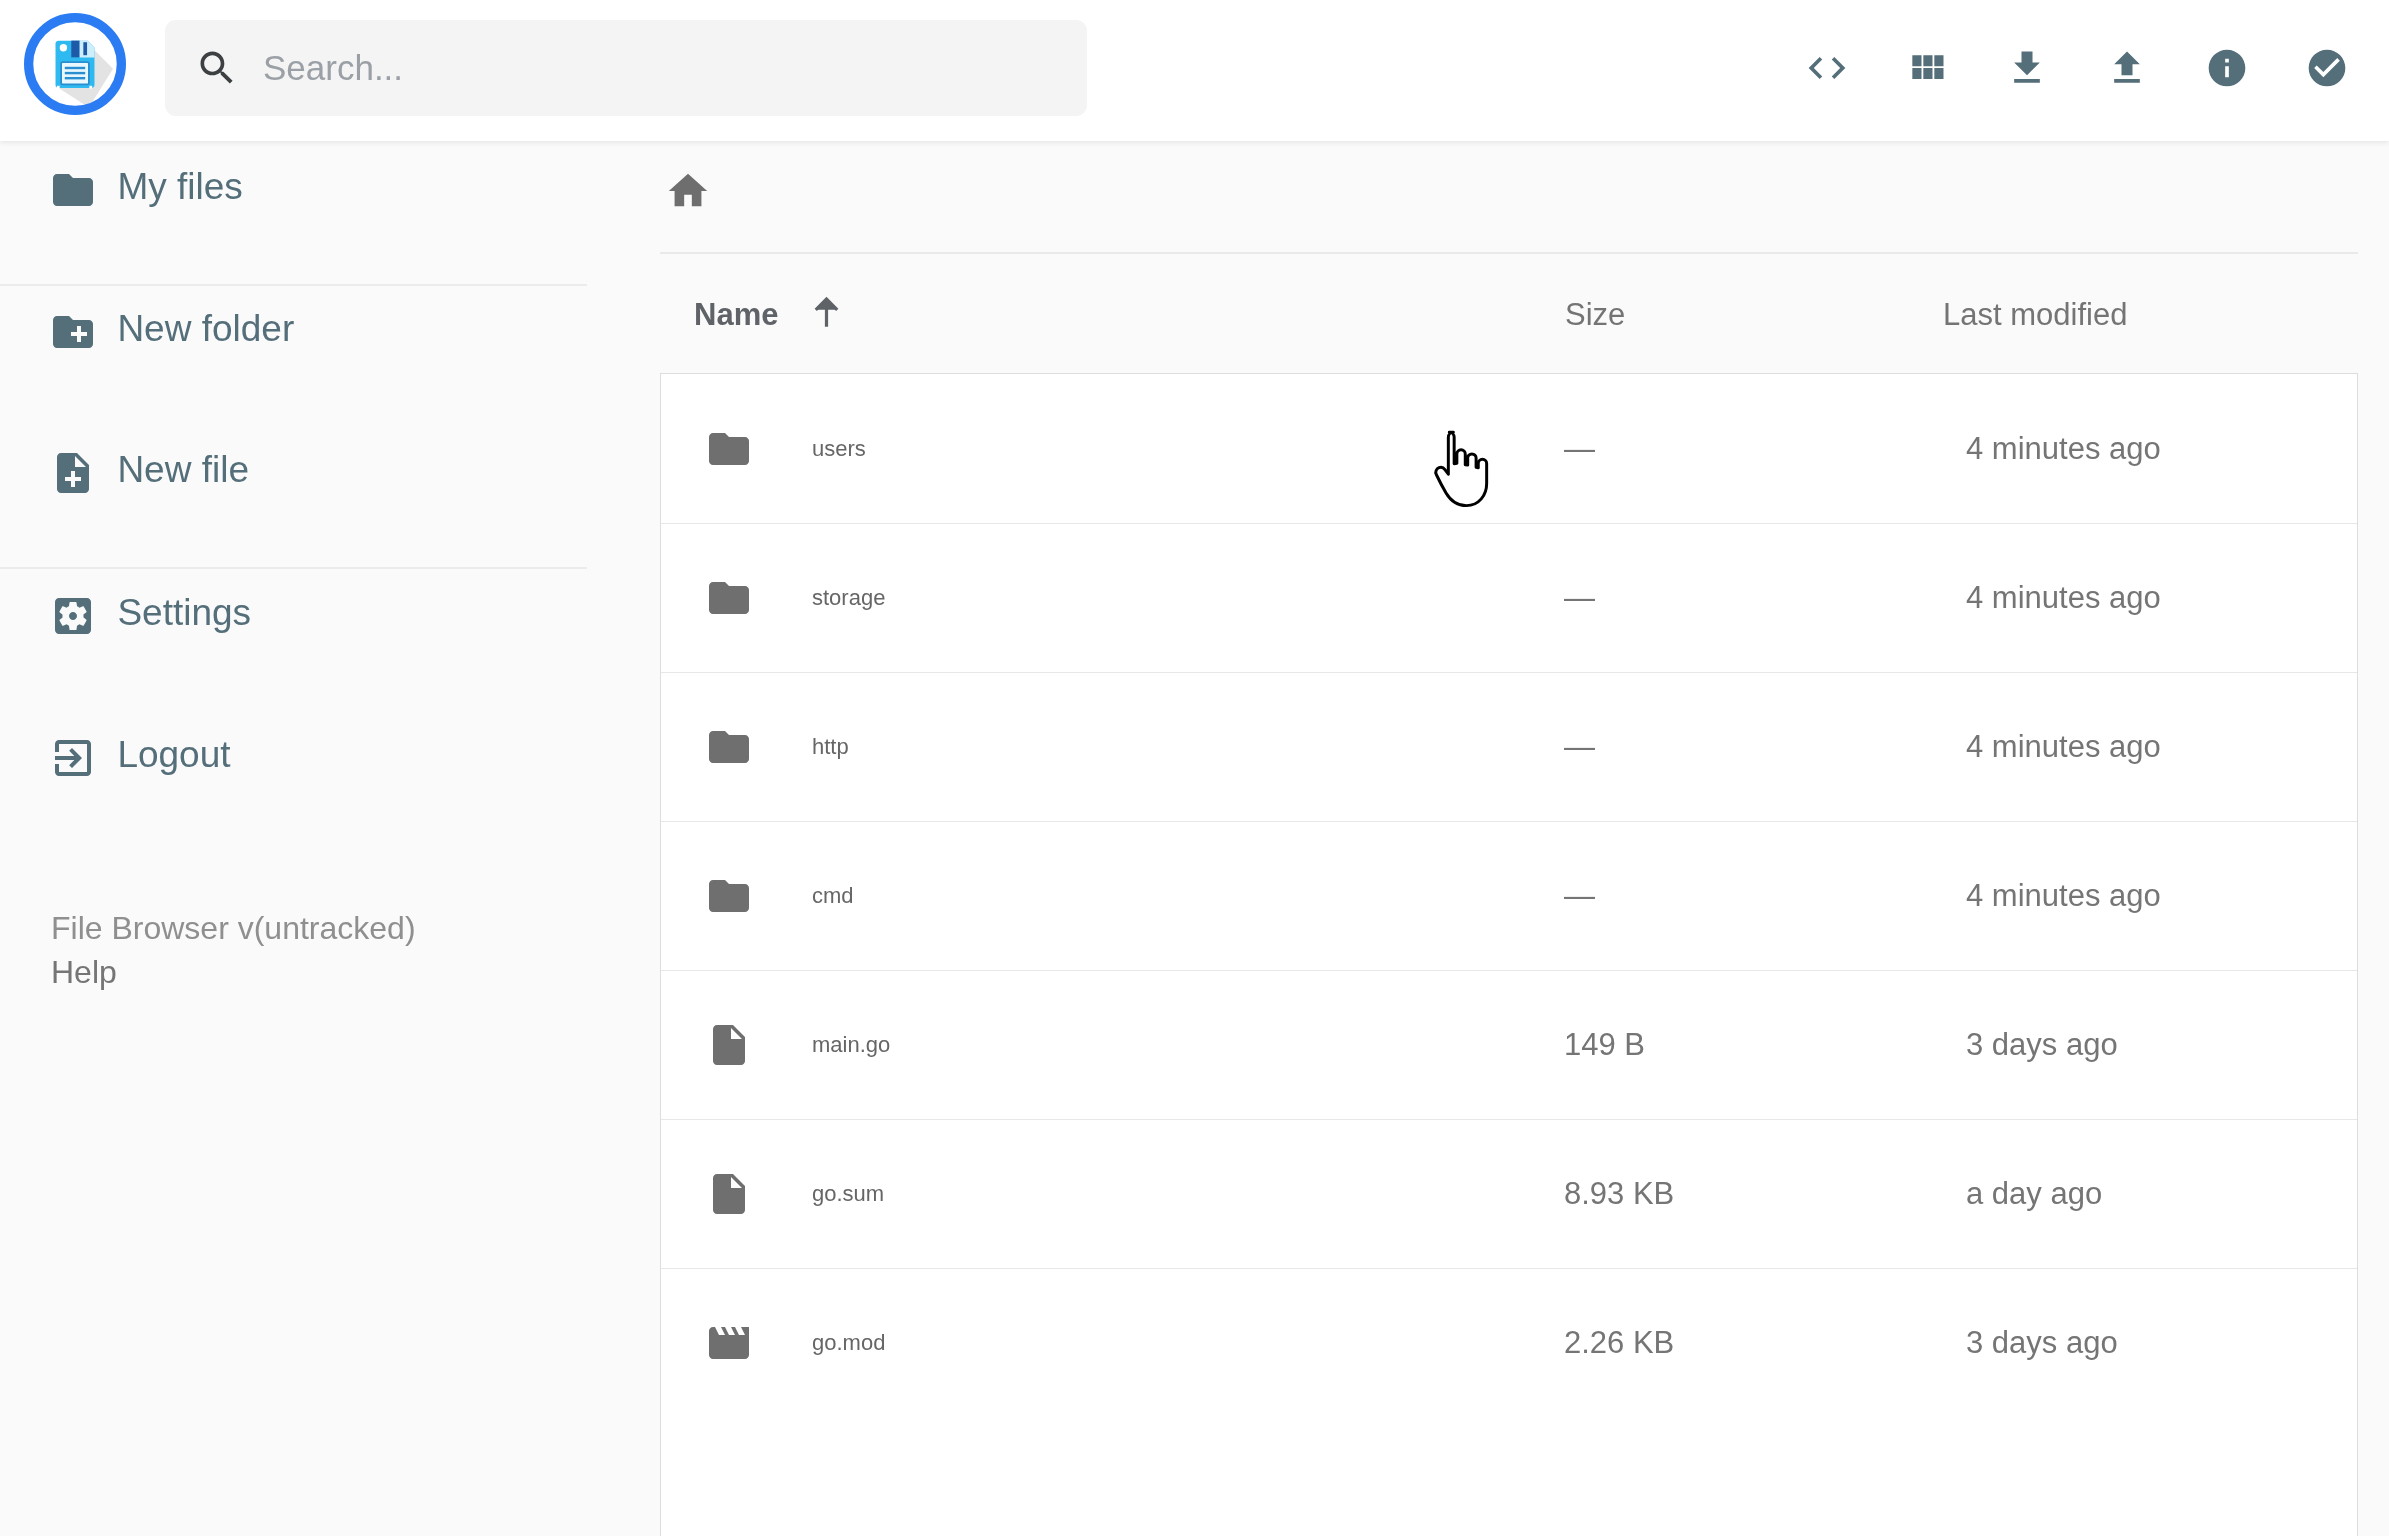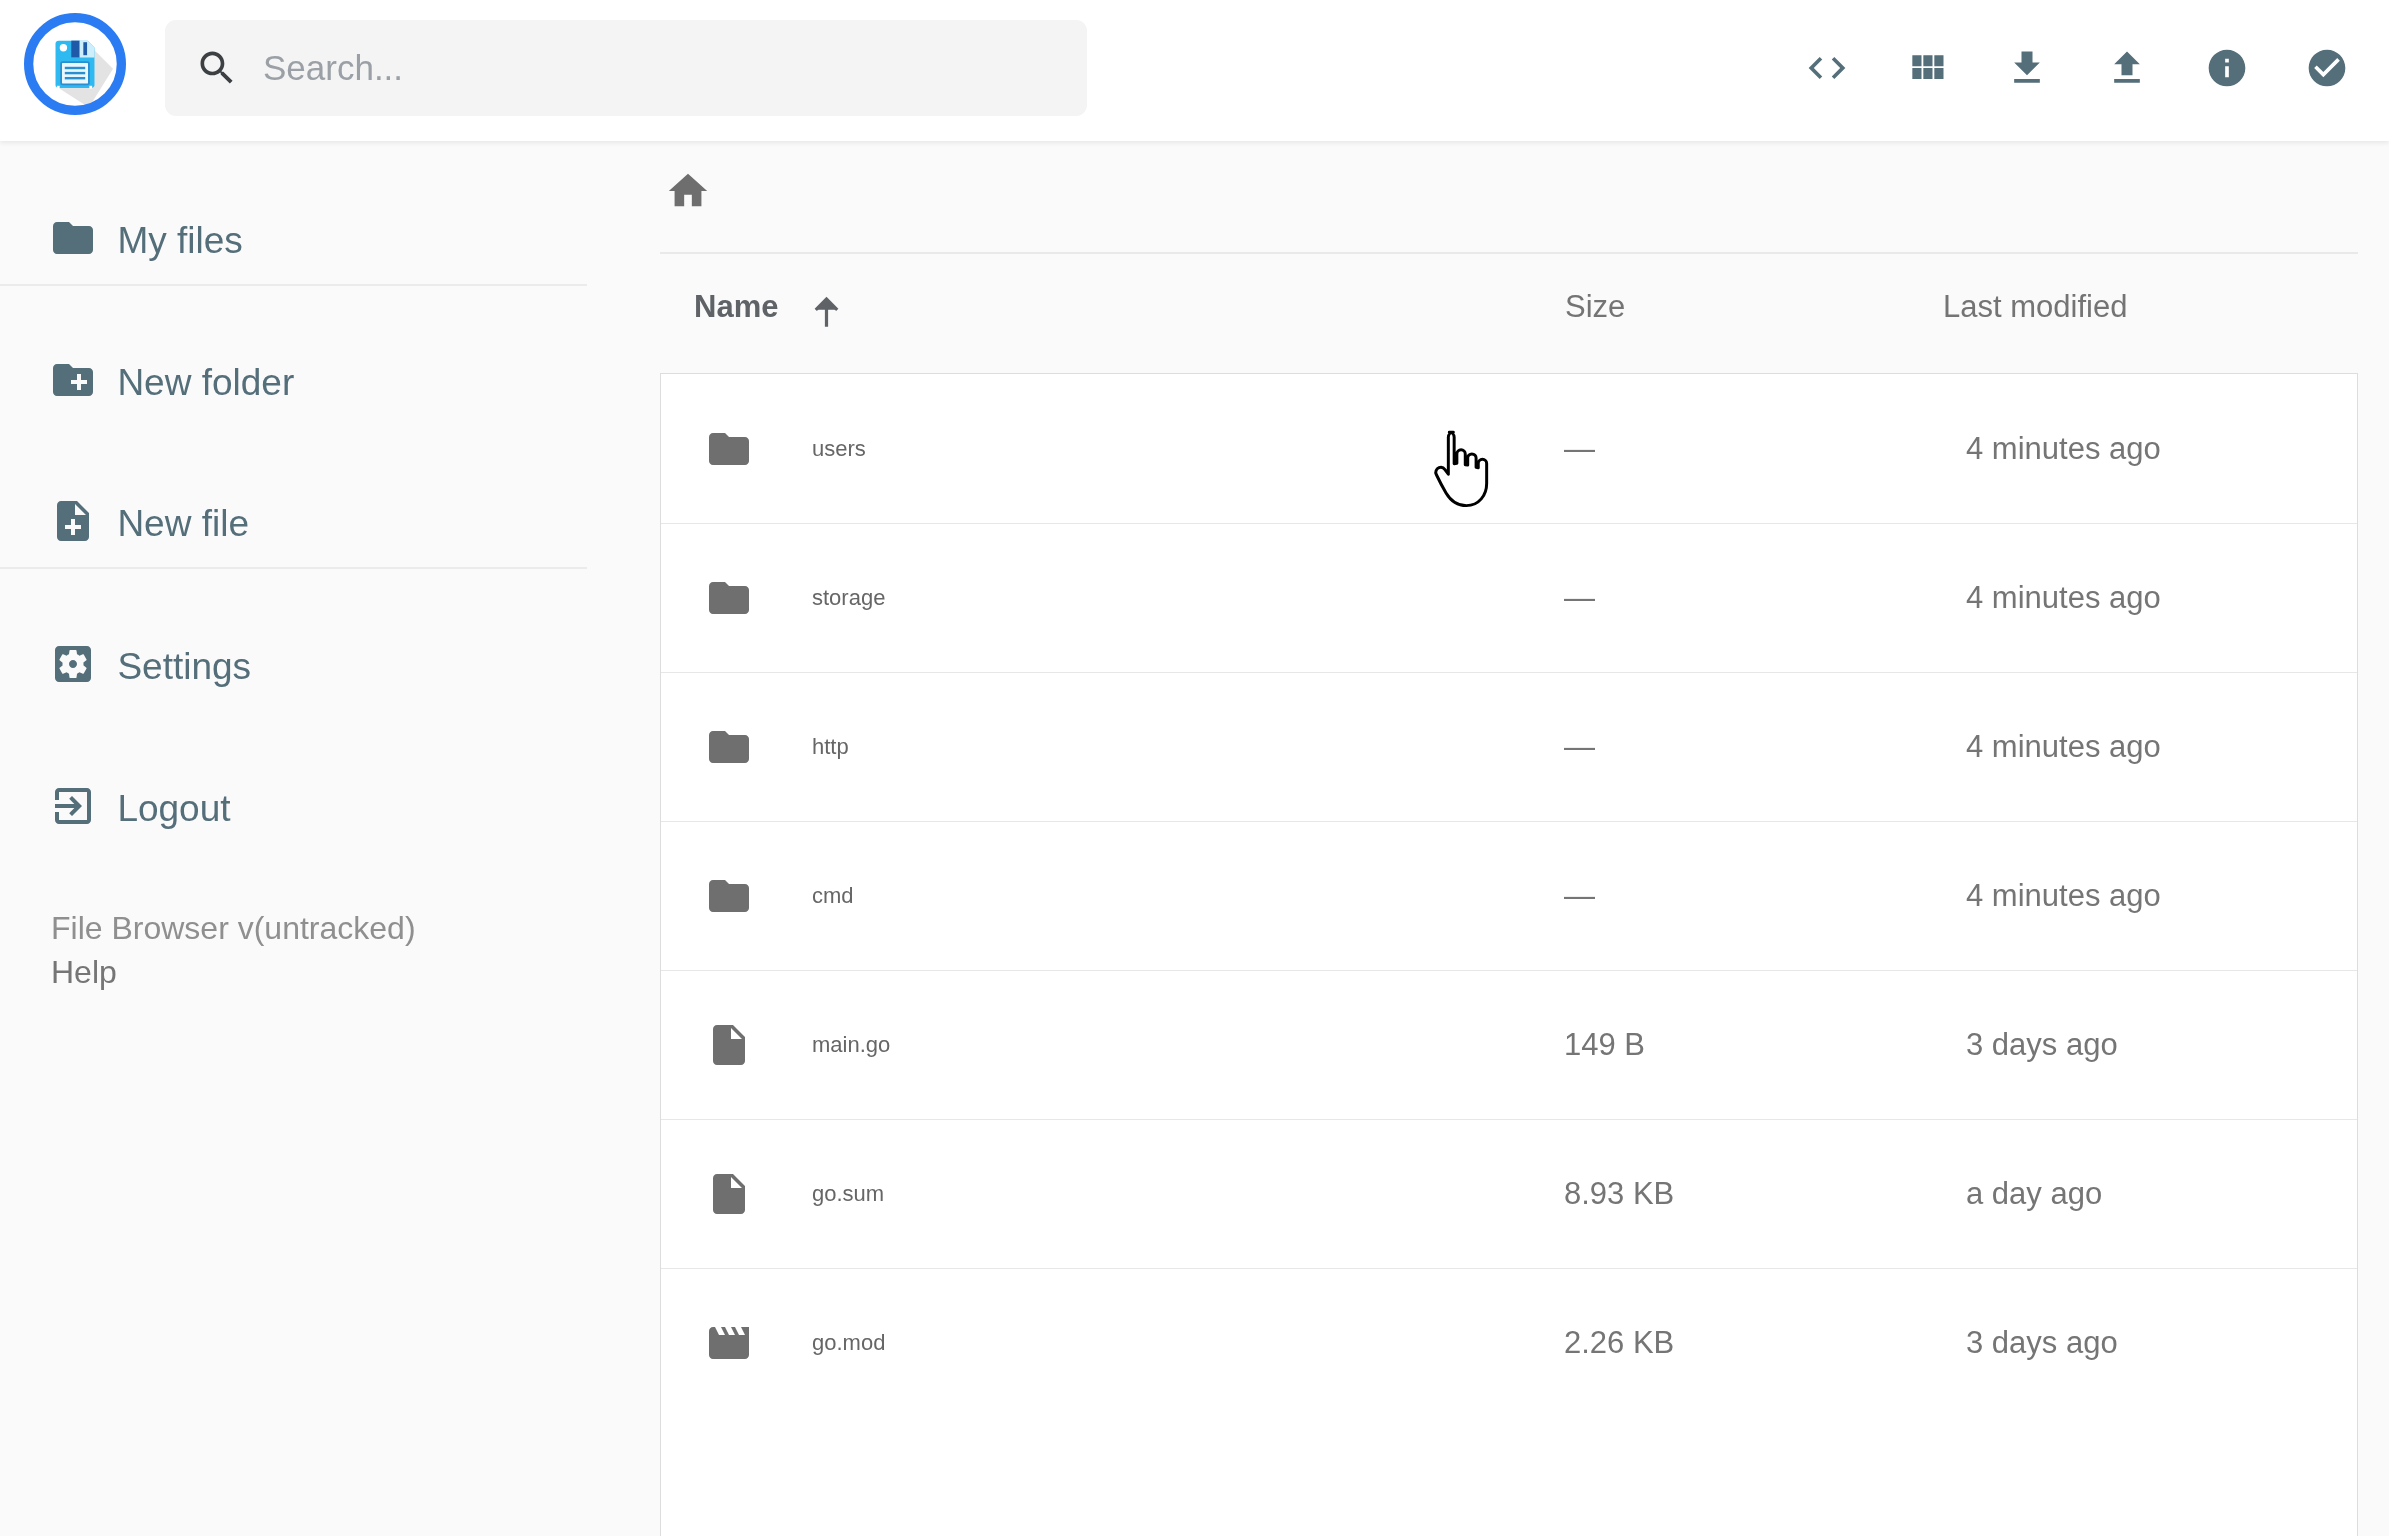--- a/index.html
+++ b/index.html
@@ -19,34 +19,34 @@
                      font-family:"Liberation Sans",sans-serif; font-size:35px; color:#555; }
   .searchbar input::placeholder { color:#9aa0a6; opacity:1; }
   .actions { position:absolute; top:46px; left:1805px; display:flex; gap:56px; }
   .abtn { width:44px; height:44px; color:#546e7a; cursor:pointer; }
   .abtn svg { width:44px; height:44px; }
 
   svg { display:block; fill:currentColor; }
 
   
   .side-item { position:absolute; left:0; width:587px; height:96px; display:flex;
-               align-items:flex-end; cursor:pointer; color:#546e7a; }
+               align-items:flex-start; cursor:pointer; color:#546e7a; }
   .side-item .sicon { width:48px; height:48px; margin-left:49px; flex:none; }
   .side-item .sicon svg { width:48px; height:48px; }
   .side-item .slabel { margin-left:20.4px; font-size:37px; color:#546e7a; }
   .side-div { position:absolute; left:0; width:587px; height:1.9px; background:#ebebeb; }
   .side-foot { position:absolute; left:51px; top:912px; font-size:32px; color:#8f8f8f; line-height:32px; }
   .side-foot .help { color:#757575; cursor:pointer; display:inline-block; margin-top:12px; }
 
   
   .home-btn { position:absolute; left:665px; top:168px; width:46px; height:46px; color:#6e6e6e; cursor:pointer; }
   .home-btn svg { width:46px; height:46px; }
   .crumb-div { position:absolute; left:660px; top:252px; width:1698px; height:1.9px; background:#e9e9e9; }
 
-  .col-head { position:absolute; top:286px; height:41px; line-height:41px; font-size:31px; color:#747474; cursor:pointer; }
+  .col-head { position:absolute; top:294px; height:41px; line-height:41px; font-size:31px; color:#747474; cursor:pointer; }
   .col-head.name { left:694px; font-weight:700; color:#5f6368; }
   .col-head.size { left:1565px; }
   .col-head.modified { left:1943px; }
   .sort-arrow { position:absolute; left:805px; top:291px; width:43px; height:43px; color:#5f6368; cursor:pointer; }
 
   .table { position:absolute; left:660px; top:373px; width:1698px; height:1163px;
            background:#ffffff; border:1.9px solid #dddddd; border-bottom:none; overflow:hidden; }
   .frow { position:relative; height:149px; cursor:pointer; }
   .frow + .frow { border-top:1.9px solid #e7e7e7; }
   .ricon { position:absolute; left:44px; top:50%; transform:translateY(-50%); width:48px; height:48px; color:#6f6f6f; }

